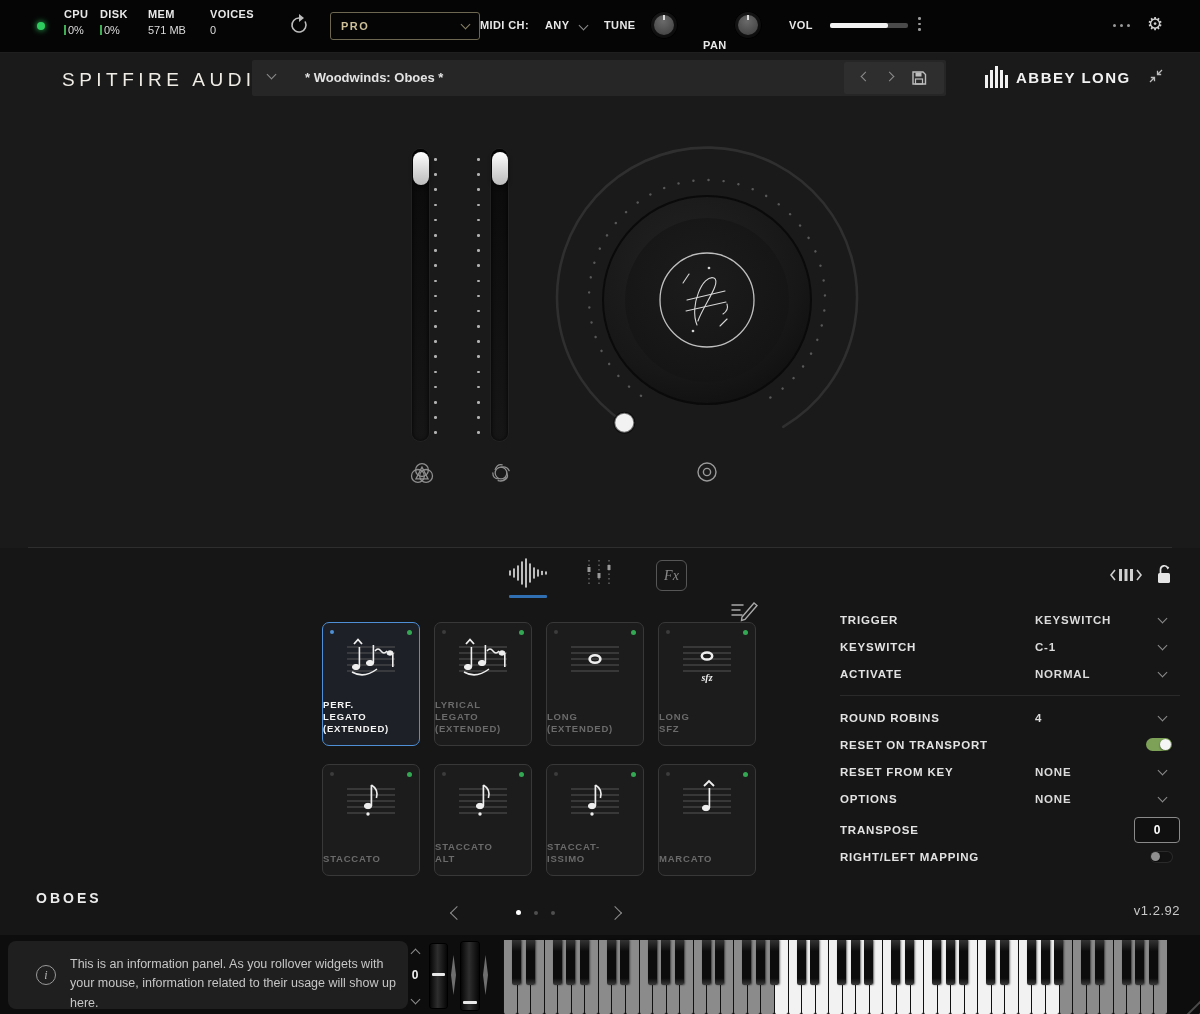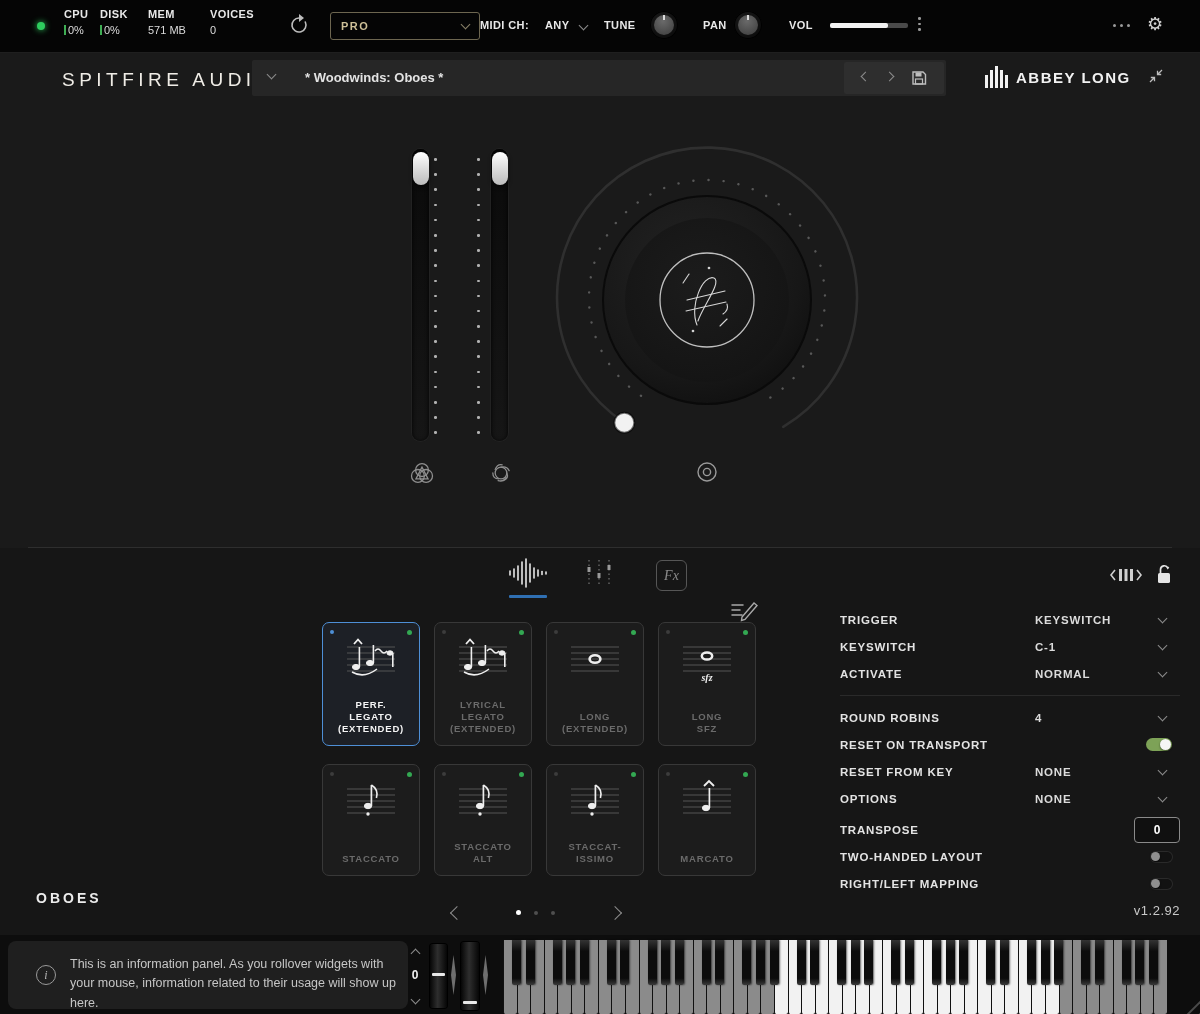--- a/index.html
+++ b/index.html
@@ -68,21 +68,21 @@
          display:flex;align-items:center;justify-content:center;cursor:pointer;}
   .fxbox span{font-family:"Liberation Serif",serif;font-style:italic;color:#8a8a8a;font-size:14px;}
 
   
   .cell{position:absolute;width:96px;border-radius:7px;background:#1c1c1c;border:1px solid #383838;cursor:pointer;}
   .cell.sel{border:1.5px solid #4e8fd6;background:#1d2026;}
   .cell .dot-tl{position:absolute;left:7px;top:7px;width:4px;height:4px;border-radius:50%;background:#3c3c3c;}
   .cell.sel .dot-tl{background:#4e8fd6;}
   .cell .dot-tr{position:absolute;right:7px;top:7px;width:5px;height:5px;border-radius:50%;background:#33a852;}
   .cell svg{display:block;margin:14px auto 0;}
-  .cell .clabel{position:absolute;left:0;right:0;bottom:10px;text-align:center;font-size:9.5px;font-weight:bold;
+  .cell .clabel{position:absolute;left:0;right:0;bottom:10px;text-align:left;font-size:9.5px;font-weight:bold;
                 letter-spacing:.8px;color:#6b6b6b;white-space:pre-line;line-height:1.25;}
   .cell.sel .clabel{color:#f5f5f5;}
 
   
   .settings{position:absolute;left:840px;top:606px;width:340px;}
   .srow{position:relative;height:27px;display:flex;align-items:center;}
   .srow .slabel{font-size:11.5px;font-weight:bold;letter-spacing:.8px;color:#e3e3e3;}
   .srow .sval{position:absolute;left:195px;font-size:11.5px;font-weight:bold;letter-spacing:.8px;color:#dcdcdc;}
   .srow .schev{position:absolute;right:14px;}
   .sdivider{height:1px;background:#2a2a2a;margin:8px 0;}
@@ -177,21 +177,21 @@
       <span>ANY</span>
       <span class="chev gray" style="margin-left:7px;"></span>
     </div>
 
     <div class="tlabel" style="left:604px;">TUNE</div>
     <div class="knob-sm" style="left:650px;">
       <div class="inner"></div>
         <div class="tick"></div>
     </div>
 
-    <div class="tlabel" style="left:703px;">PAN</div>
+    <div class="tlabel" style="left:703px;margin-top:20px;">PAN</div>
     <div class="knob-sm" style="left:734px;">
       <div class="inner"></div>
         <div class="tick"></div>
     </div>
 
     <div class="tlabel" style="left:789px;">VOL</div>
     <div class="volslider">
         <div class="fill" id="volFill" style="width: 74%;"></div>
       </div>
     <div class="vdots">
@@ -625,26 +625,20 @@
       </div>
       <div class="srow">
         <span class="slabel">OPTIONS</span>
         <span class="sval">NONE</span>
         <span class="schev chev gray"></span>
       </div>
       <div style="height: 4px;"></div>
       <div class="srow">
         <span class="slabel">TRANSPOSE</span>
         <span class="numbox">0</span>
-      </div>
-      <div class="srow">
-        <span class="slabel">TWO-HANDED LAYOUT</span>
-        <span class="toggle off">
-          <span class="tknob"></span>
-        </span>
       </div>
       <div class="srow">
         <span class="slabel">RIGHT/LEFT MAPPING</span>
         <span class="toggle off">
           <span class="tknob"></span>
         </span>
       </div>
     </div>
   <div class="version">v1.2.92</div>
 

